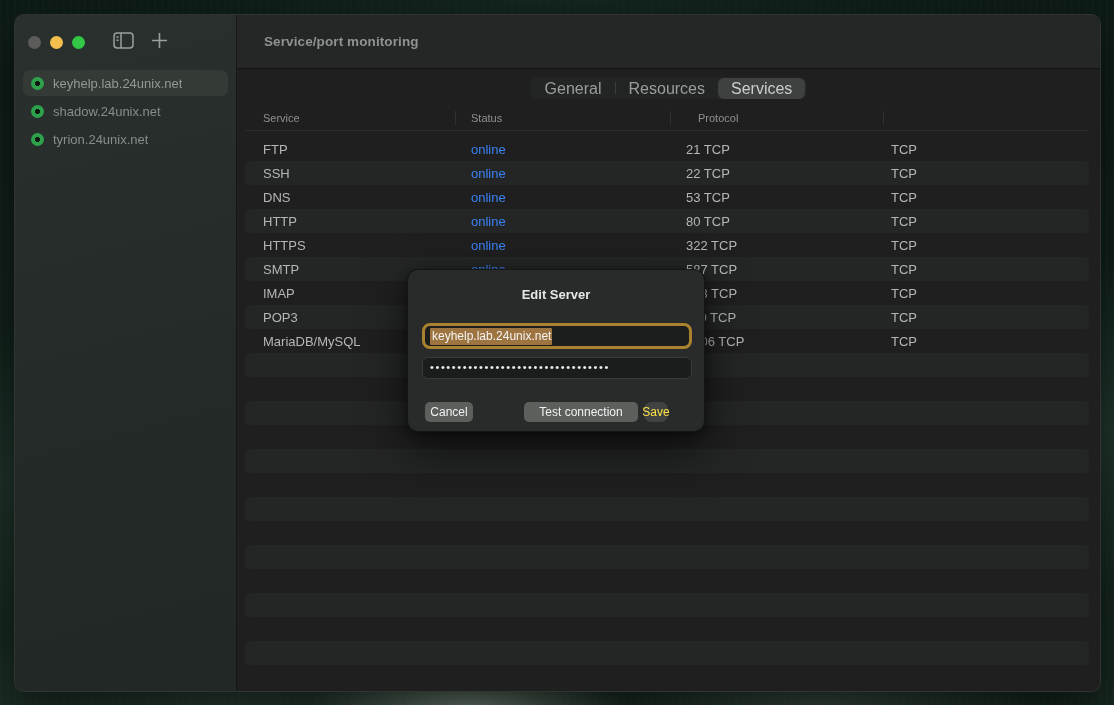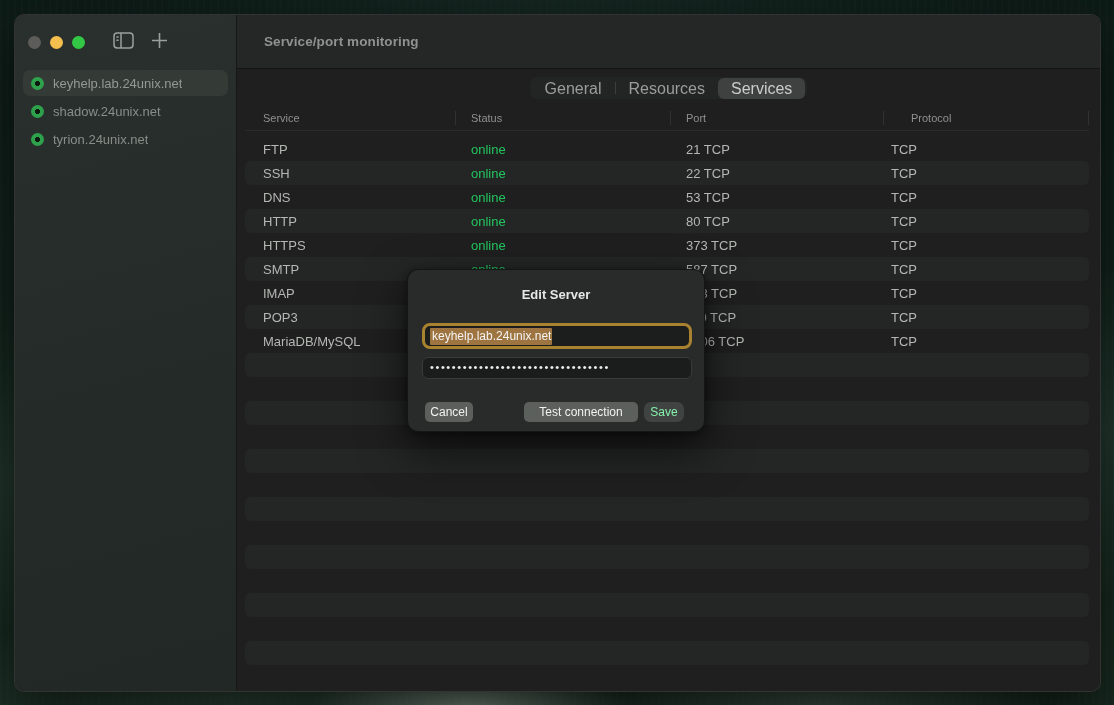--- a/index.html
+++ b/index.html
@@ -66,42 +66,42 @@
   .th{ position:relative; font-size:11px; color:#8f918f; padding-left:15px; height:100%; display:flex; align-items:center; }
   .th.c0{ padding-left:18px; }
   .th.c3{ padding-left:7px;margin-left:20px; }
   .th::after{ content:""; position:absolute; right:0; top:6px; width:1px; height:14px; background:#30322f; }
   .tbody{ position:absolute; left:8px; top:122px; width:844px; }
   .row{ display:grid; grid-template-columns:211px 215px 213px 205px; height:24px; align-items:center; }
   .row.alt{ background:#242525; border-radius:5px; }
   .cell{ font-size:13px; color:#b5b7b5; padding-left:15px; white-space:nowrap; }
   .cell.c0{ padding-left:18px; }
   .cell.c3{ padding-left:7px; }
-  .cell.online{ color:#22c55e; }
+  .cell.online{ color:#3b82f6; }
 
   
   .dialog{ position:absolute; left:407px; top:269px; width:298px; height:163px;
     background:#282b2a; border-radius:11px; border:1px solid rgba(0,0,0,.5);
     box-shadow:0 18px 45px rgba(0,0,0,.6), 0 2px 8px rgba(0,0,0,.4); }
   .dlg-title{ position:absolute; left:0; right:0; top:17px; text-align:center;
     font-size:13px; font-weight:bold; color:#e6e8e6; }
   .field-server{ position:absolute; left:14px; top:53px; width:270px; height:26px;
     background:#1c1e1d; border:3px solid #a8822e; border-radius:8px;
     display:flex; align-items:center; padding-left:5px; overflow:hidden; }
   .field-server .sel{ font-size:12px; color:#f4f4f4; background:#9e7440; padding:1px 1px 2px 2px; border-radius:1px; white-space:nowrap; }
   .field-password{ position:absolute; left:14px; top:87px; width:270px; height:22px;
     background:#1b1d1c; border:1px solid #363a38; border-radius:6px;
     display:flex; align-items:center; padding-left:7px; overflow:hidden; }
   .field-password .dots{ font-size:11px; letter-spacing:1.6px; color:#ececec; line-height:1; transform:translateY(-1px); white-space:nowrap; }
   .btn{ position:absolute; top:132px; height:20px; border:none; border-radius:5px;
     font-family:"Liberation Sans", sans-serif; font-size:12px; color:#f0f1f0;
     background:#5c605d; display:flex; align-items:center; justify-content:center; }
   .btn-cancel{ left:17px; width:48px; }
   .btn-test{ left:116px; width:114px; }
-  .btn-save{ left:236px; width:40px; background:#3f4341; color:#86efac;border-radius:7px; }
+  .btn-save{ left:236px; width:24px; background:#3f4341; color:#fde047;border-radius:7px; }
 </style>
 </head>
 <body>
 
 <div class="desktop">
 
   <div class="window">
 
     <div class="sidebar">
       <div class="sb-toolbar">
@@ -156,21 +156,20 @@
           <div class="seg">General</div>
           <div class="seg-div"></div>
           <div class="seg">Resources</div>
           <div class="seg selected">Services</div>
         </div>
       </div>
 
       <div class="thead">
         <div class="th c0">Service</div>
         <div class="th c1">Status</div>
-        <div class="th c2">Port</div>
         <div class="th c3">Protocol</div>
       </div>
 
       <div class="tbody">
         <div class="row">
           <div class="cell c0">FTP</div>
           <div class="cell c1 online">online</div>
           <div class="cell c2">21 TCP</div>
           <div class="cell c3">TCP</div>
         </div>
@@ -188,21 +187,21 @@
         </div>
         <div class="row alt">
           <div class="cell c0">HTTP</div>
           <div class="cell c1 online">online</div>
           <div class="cell c2">80 TCP</div>
           <div class="cell c3">TCP</div>
         </div>
         <div class="row">
           <div class="cell c0">HTTPS</div>
           <div class="cell c1 online">online</div>
-          <div class="cell c2">373 TCP</div>
+          <div class="cell c2">322 TCP</div>
           <div class="cell c3">TCP</div>
         </div>
         <div class="row alt">
           <div class="cell c0">SMTP</div>
           <div class="cell c1 online">online</div>
           <div class="cell c2">587 TCP</div>
           <div class="cell c3">TCP</div>
         </div>
         <div class="row">
           <div class="cell c0">IMAP</div>

